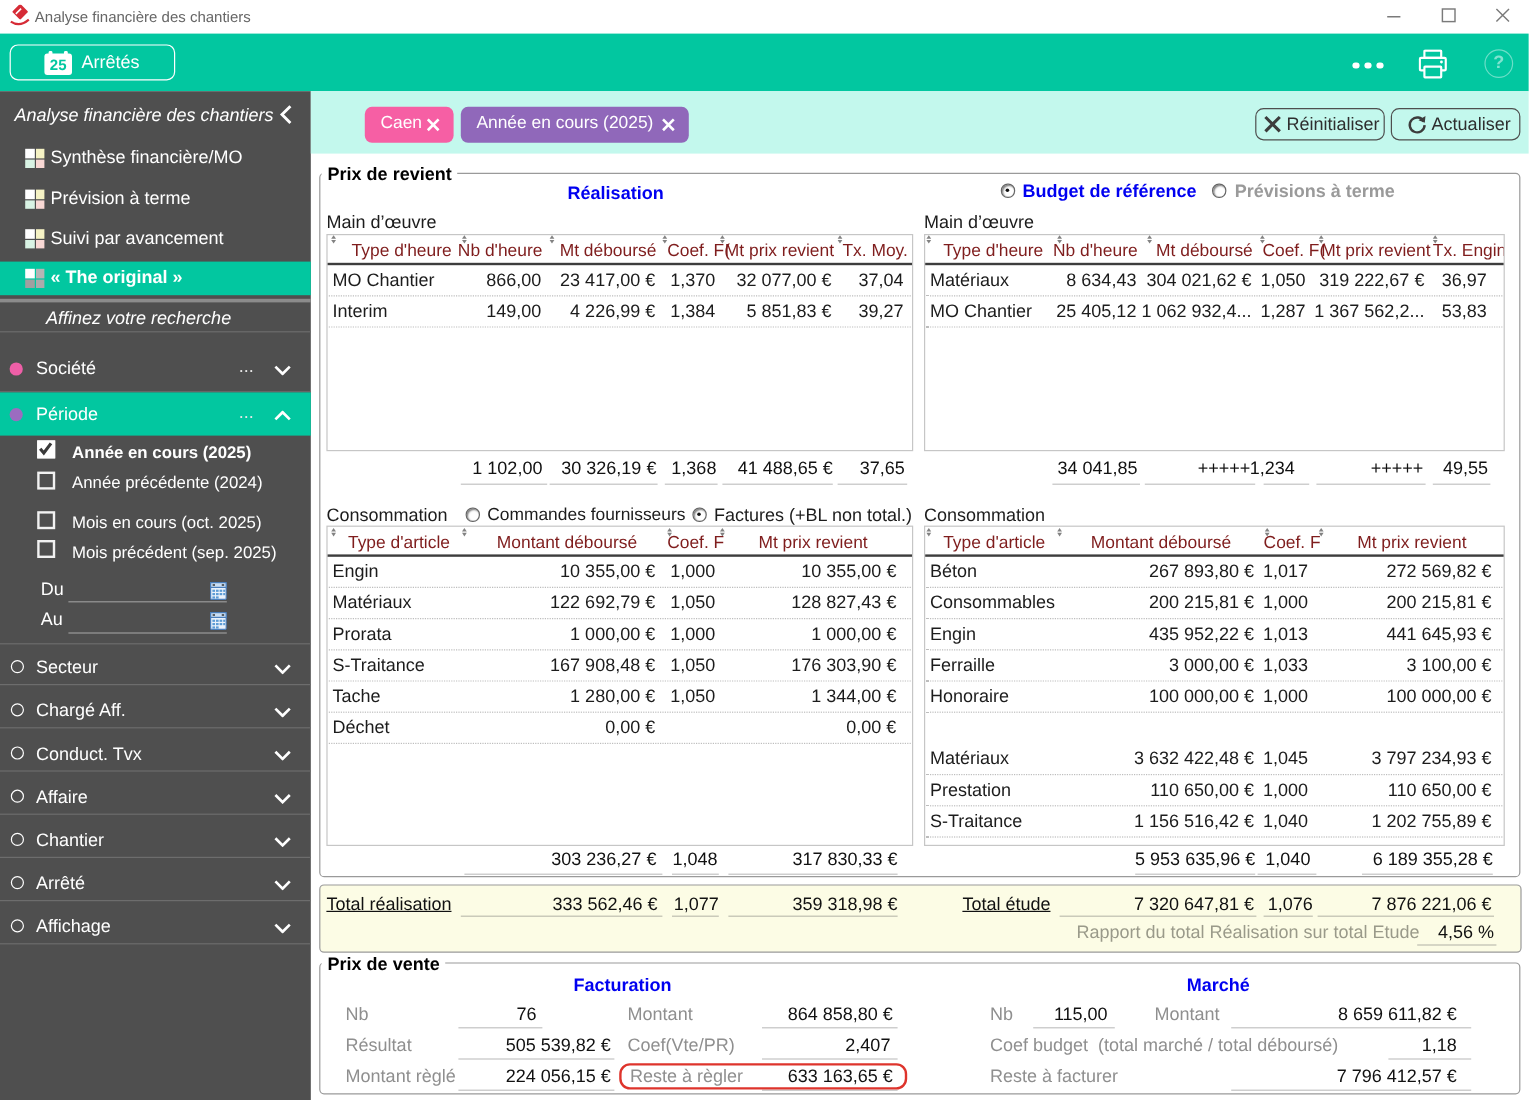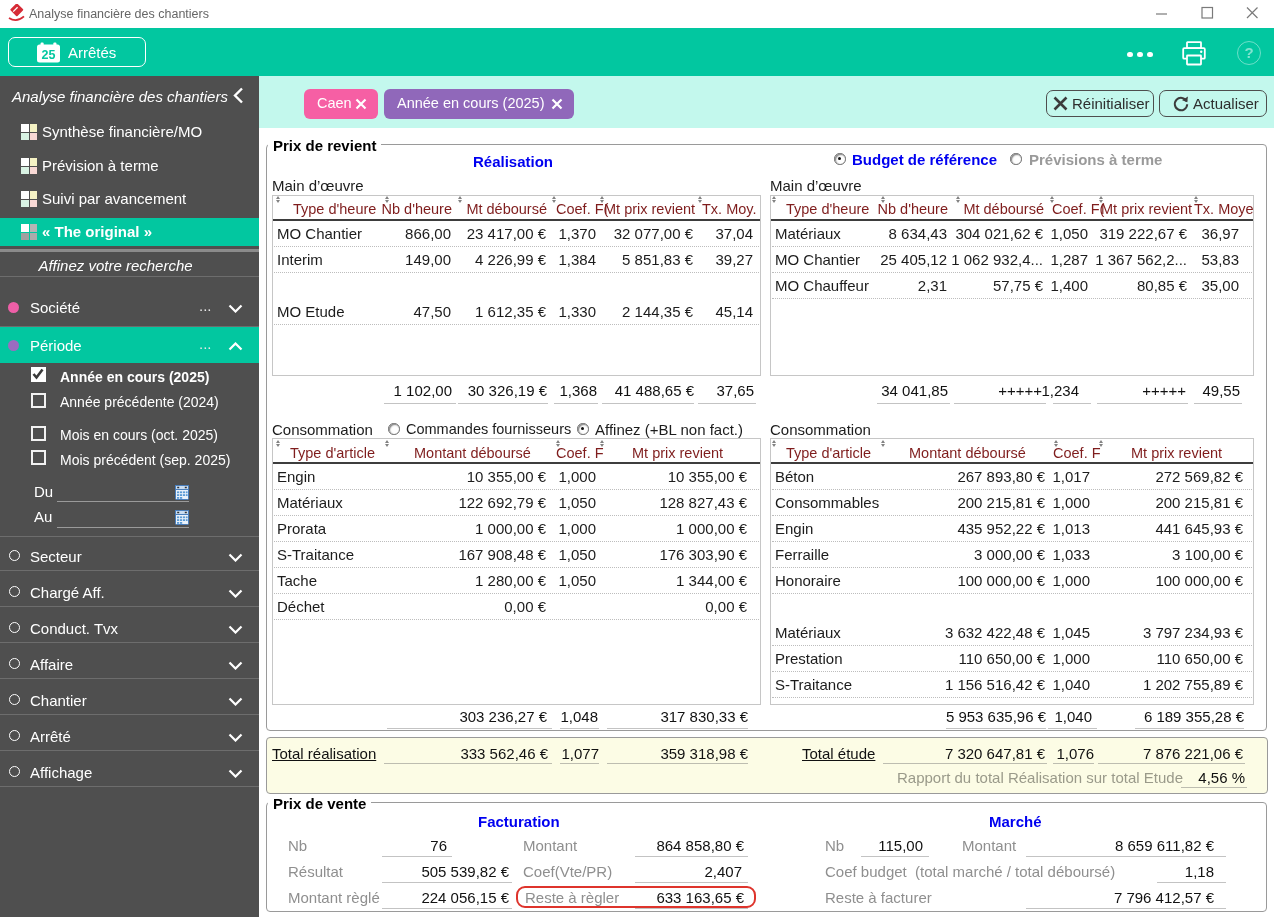--- a/index.html
+++ b/index.html
@@ -241,28 +241,20 @@
       <span style="right:66px">32 077,00 €</span>
       <span style="right:6px">37,04</span>
     </div>
 <div class="trw" style="top:51px">
       <span style="left:3px">Interim</span>
       <span style="right:308px">149,00</span>
       <span style="right:213px">4 226,99 €</span>
       <span style="right:163px">1,384</span>
       <span style="right:66px">5 851,83 €</span>
       <span style="right:6px">39,27</span>
-    </div>
-<div class="trw" style="top:103px">
-      <span style="left:3px">MO Etude</span>
-      <span style="right:308px">47,50</span>
-      <span style="right:213px">1 612,35 €</span>
-      <span style="right:163px">1,330</span>
-      <span style="right:66px">2 144,35 €</span>
-      <span style="right:6px">45,14</span>
     </div>
 </div>
 <i class="sa" style="left:276px;top:196px"></i>
 <i class="sa" style="left:385px;top:196px"></i>
 <i class="sa" style="left:458px;top:196px"></i>
 <i class="sa" style="left:552px;top:196px"></i>
 <i class="sa" style="left:600px;top:196px"></i>
 <i class="sa" style="left:698px;top:196px"></i>
 <div class="th" style="left:293px;top:201px">Type d'heure</div>
 <div class="th" style="right:822px;top:201px">Nb d'heure</div>
@@ -291,58 +283,50 @@
       <span style="right:13px">36,97</span>
     </div>
 <div class="trw" style="top:51px">
       <span style="left:3px">MO Chantier</span>
       <span style="right:305px">25 405,12</span>
       <span style="right:209px">1 062 932,4...</span>
       <span style="right:164px">1,287</span>
       <span style="right:65px">1 367 562,2...</span>
       <span style="right:13px">53,83</span>
     </div>
-<div class="trw" style="top:77px">
-      <span style="left:3px">MO Chauffeur</span>
-      <span style="right:305px">2,31</span>
-      <span style="right:209px">57,75 €</span>
-      <span style="right:164px">1,400</span>
-      <span style="right:65px">80,85 €</span>
-      <span style="right:13px">35,00</span>
-    </div>
 </div>
 <i class="sa" style="left:772px;top:196px"></i>
 <i class="sa" style="left:881px;top:196px"></i>
 <i class="sa" style="left:956px;top:196px"></i>
 <i class="sa" style="left:1050px;top:196px"></i>
 <i class="sa" style="left:1099px;top:196px"></i>
 <i class="sa" style="left:1194px;top:196px"></i>
 <div class="th" style="left:786px;top:201px">Type d'heure</div>
 <div class="th" style="right:326px;top:201px">Nb d'heure</div>
 <div class="th" style="right:230px;top:201px">Mt déboursé</div>
 <div class="th" style="left:1052px;top:201px">Coef. F(</div>
 <div class="th" style="left:1101px;top:201px">Mt prix revient</div>
-<div class="th" style="left:1194px;top:201px;width:59px;overflow:hidden">Tx. Moye</div>
+<div class="th" style="left:1194px;top:201px;width:59px;overflow:hidden">Tx. Engin</div>
 <div class="tot" style="right:326px;top:382px">34 041,85</div>
 <div class="tot" style="right:232px;top:382px">+++++</div>
 <div class="tot" style="right:195px;top:382px">1,234</div>
 <div class="tot" style="right:88px;top:382px">+++++</div>
 <div class="tot" style="right:34px;top:382px">49,55</div>
 <div style="position:absolute;left:877px;top:403px;width:73px;height:1px;background:#c3c3c3"></div>
 <div style="position:absolute;left:954px;top:403px;width:92px;height:1px;background:#c3c3c3"></div>
 <div style="position:absolute;left:1053px;top:403px;width:38px;height:1px;background:#c3c3c3"></div>
 <div style="position:absolute;left:1097px;top:403px;width:91px;height:1px;background:#c3c3c3"></div>
 <div style="position:absolute;left:1194px;top:403px;width:48px;height:1px;background:#c3c3c3"></div>
 <div class="abs" style="left:272px;top:421px;font-size:15px;color:#1c1c1c">Consommation</div>
 <div class="abs" style="left:388px;top:423px;width:11.5px;height:11.5px;border:1.3px solid #666;border-radius:50%;background:#fff;box-shadow:inset 1px 1px 1.5px rgba(0,0,0,.5)"></div>
 <div class="abs" style="left:406px;top:421px;font-size:14.5px;color:#1c1c1c">Commandes fournisseurs</div>
 <div class="abs" style="left:577px;top:423px;width:11.5px;height:11.5px;border:1.3px solid #666;border-radius:50%;background:#fff;box-shadow:inset 1px 1px 1.5px rgba(0,0,0,.5)">
     <i style="position:absolute;left:2.6px;top:2.6px;width:3.8px;height:3.8px;border-radius:50%;background:#111"></i>
   </div>
-<div class="abs" style="left:595px;top:421px;font-size:15px;color:#1c1c1c">Affinez (+BL non fact.)</div>
+<div class="abs" style="left:595px;top:421px;font-size:15px;color:#1c1c1c">Factures (+BL non total.)</div>
 <div class="abs" style="left:770px;top:421px;font-size:15px;color:#1c1c1c">Consommation</div>
 <div class="tbl" style="left:272px;top:438px;width:489px;height:267px">
 <div style="position:absolute;left:0;right:0;top:23px;height:2px;background:#3d3d3d"></div>
 <div class="trw" style="top:25px">
       <span style="left:3px">Engin</span>
       <span style="right:213px">10 355,00 €</span>
       <span style="right:163px">1,000</span>
       <span style="right:12px">10 355,00 €</span>
     </div>
 <div class="trw" style="top:51px">

